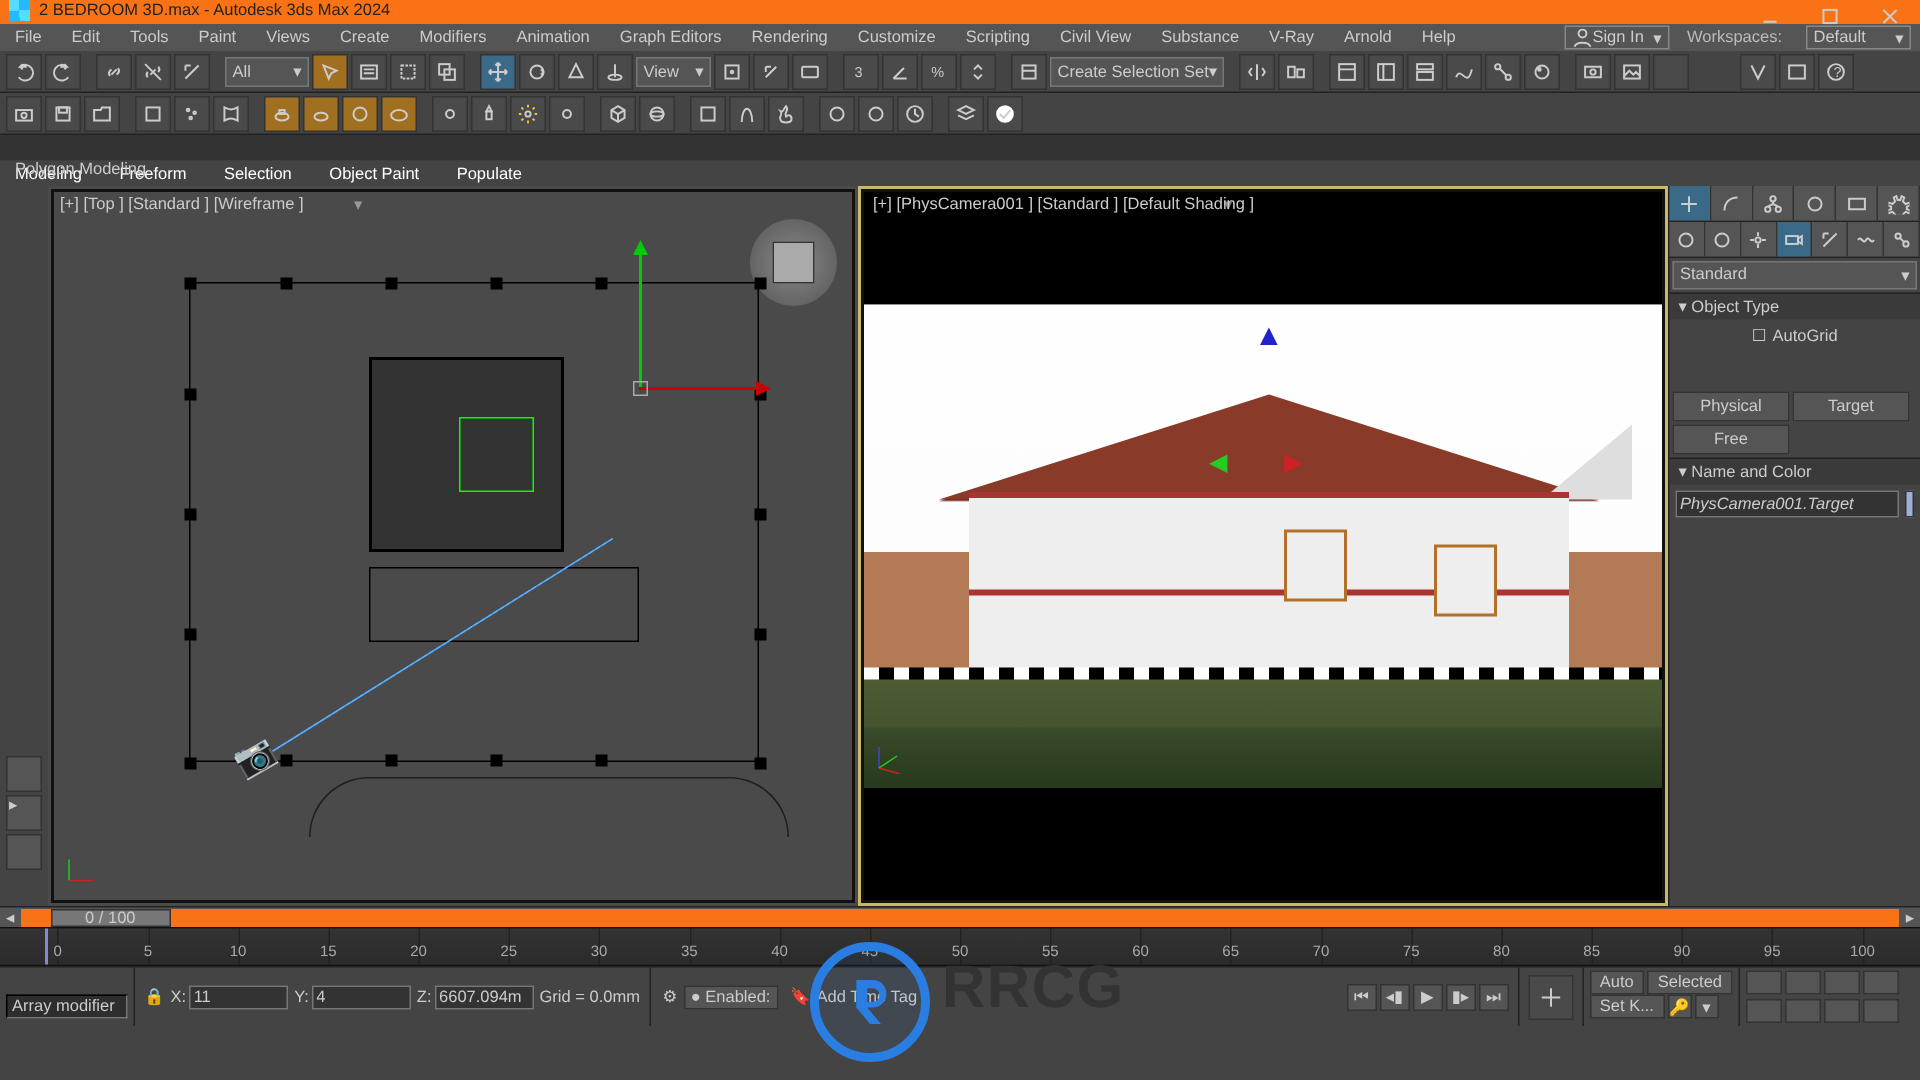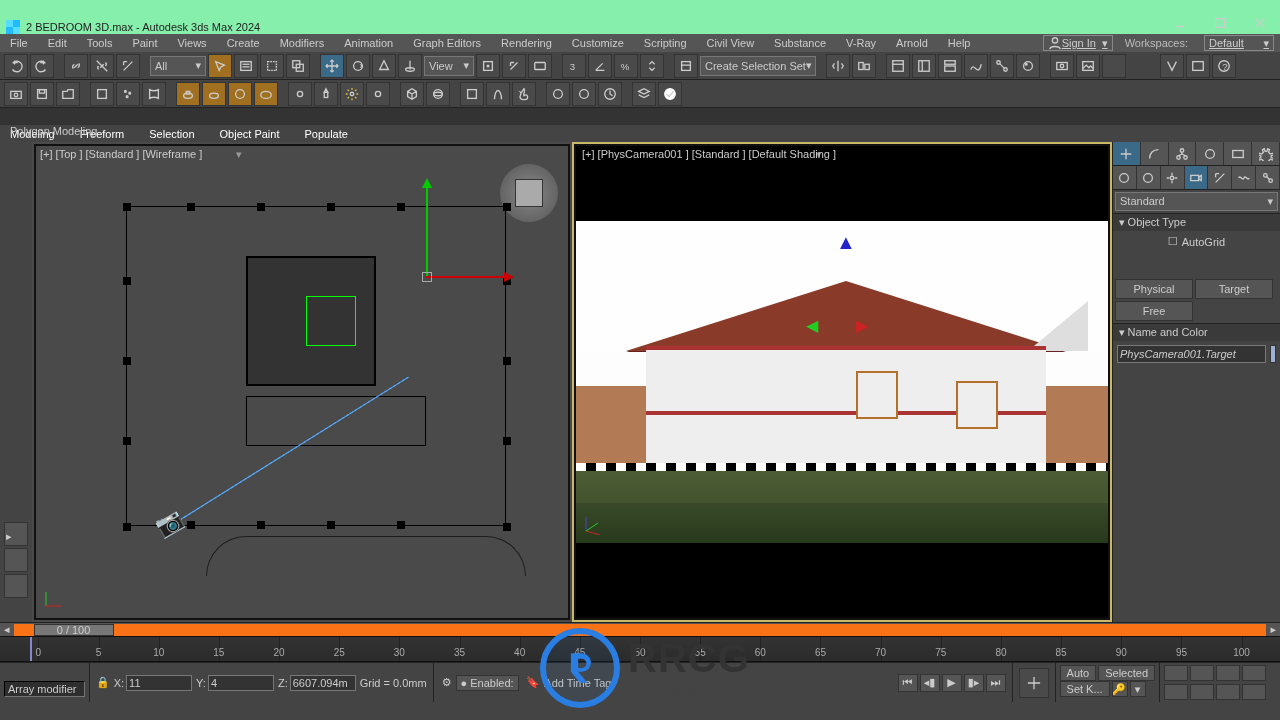--- a/index.html
+++ b/index.html
@@ -1,28 +1,28 @@
 <!DOCTYPE html>
 <html><head>
 <meta charset="utf-8">
 <style>
   * { box-sizing: border-box; margin: 0; padding: 0; font-family: "Segoe UI", Tahoma, sans-serif; font-size: 11px; color: #ccc; }
   body { width: 1280px; height: 720px; background: #444; overflow: hidden; }
   
-  .titlebar { display: flex; align-items: flex-end; justify-content: space-between; height: 34px; background: #86efac; color: #222; }
+  .titlebar { display: flex; align-items: flex-start; justify-content: space-between; height: 16px; background: #f97316; color: #222; }
   .titlebar-left { display: flex; align-items: center; gap: 6px; padding-left: 6px; }
   .titlebar-title { color: #222; }
   .app-logo { width: 14px; height: 14px; background: conic-gradient(#2bf 0 90deg, #5df 90deg 180deg, #2bf 180deg 270deg, #5df 270deg 360deg); }
   .win-btns { display: flex; }
   .win-btn { width: 40px; height: 22px; display: flex; align-items: center; justify-content: center; color: #222; cursor: pointer; }
   
   .menubar { display: flex; align-items: center; height: 18px; padding: 0 6px; gap: 12px; background: #555; }
   .menubar .menu-item { color: #ccc; padding: 0 4px; cursor: pointer; }
   .menubar .spacer { flex: 1; }
-  .sign-in, .workspace-sel { height: 16px; background: #555; border: 1px solid #888; display: inline-flex; align-items: center; padding: 0 4px; min-width: 70px; text-decoration: underline; }
+  .sign-in, .workspace-sel { height: 16px; background: #555; border: 1px solid #888; display: inline-flex; align-items: center; padding: 0 4px; min-width: 70px; }
   .workspace-lbl { color: #bbb; margin-right: 4px; }
   
   .toolbar, .toolbar2 { display: flex; align-items: center; height: 28px; padding: 0 4px; gap: 2px; background: #444; border-bottom: 1px solid #222; }
   .tb-btn { width: 24px; height: 24px; display: flex; align-items: center; justify-content: center; background: #4a4a4a; border: 1px solid #333; cursor: pointer; }
   .tb-btn.active { background: #3a6a88; }
   .tb-btn.accent { background: #a07020; }
   .tb-sep { width: 6px; }
   .dd { height: 20px; background: #555; border: 1px solid #777; display: inline-flex; align-items: center; padding: 0 4px; min-width: 50px; }
   
   .ribbon-tabs { display: flex; height: 17px; background: #333; }

